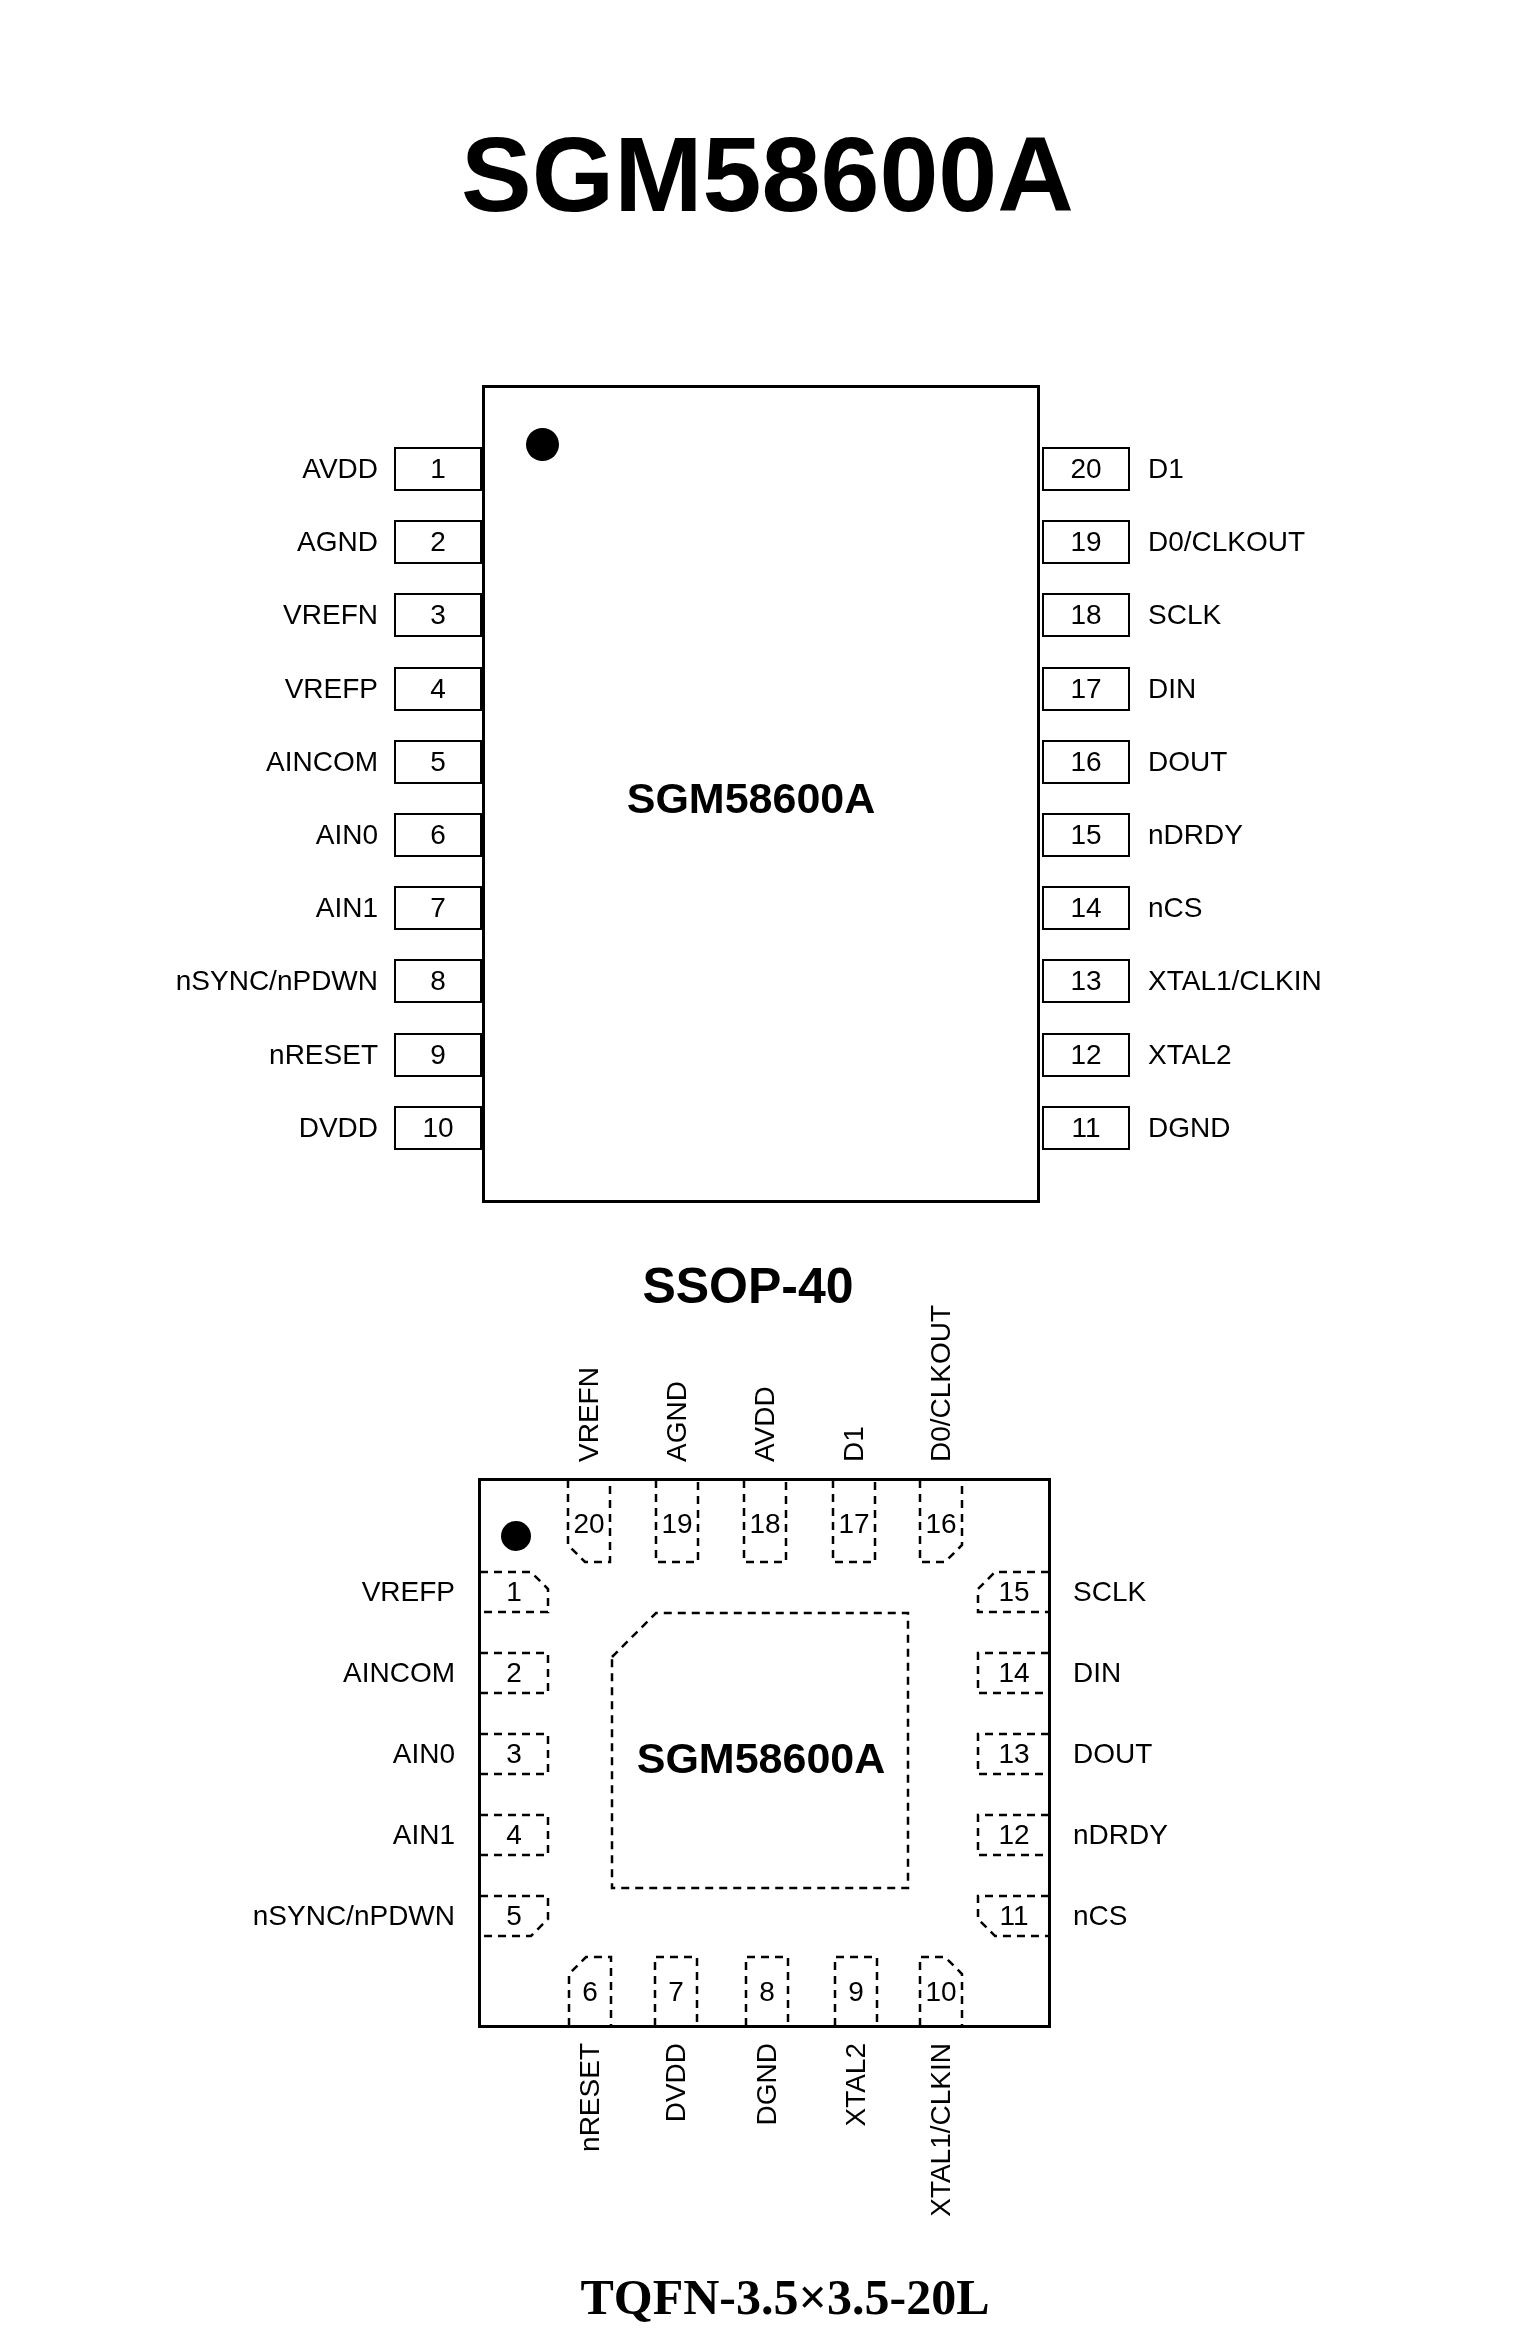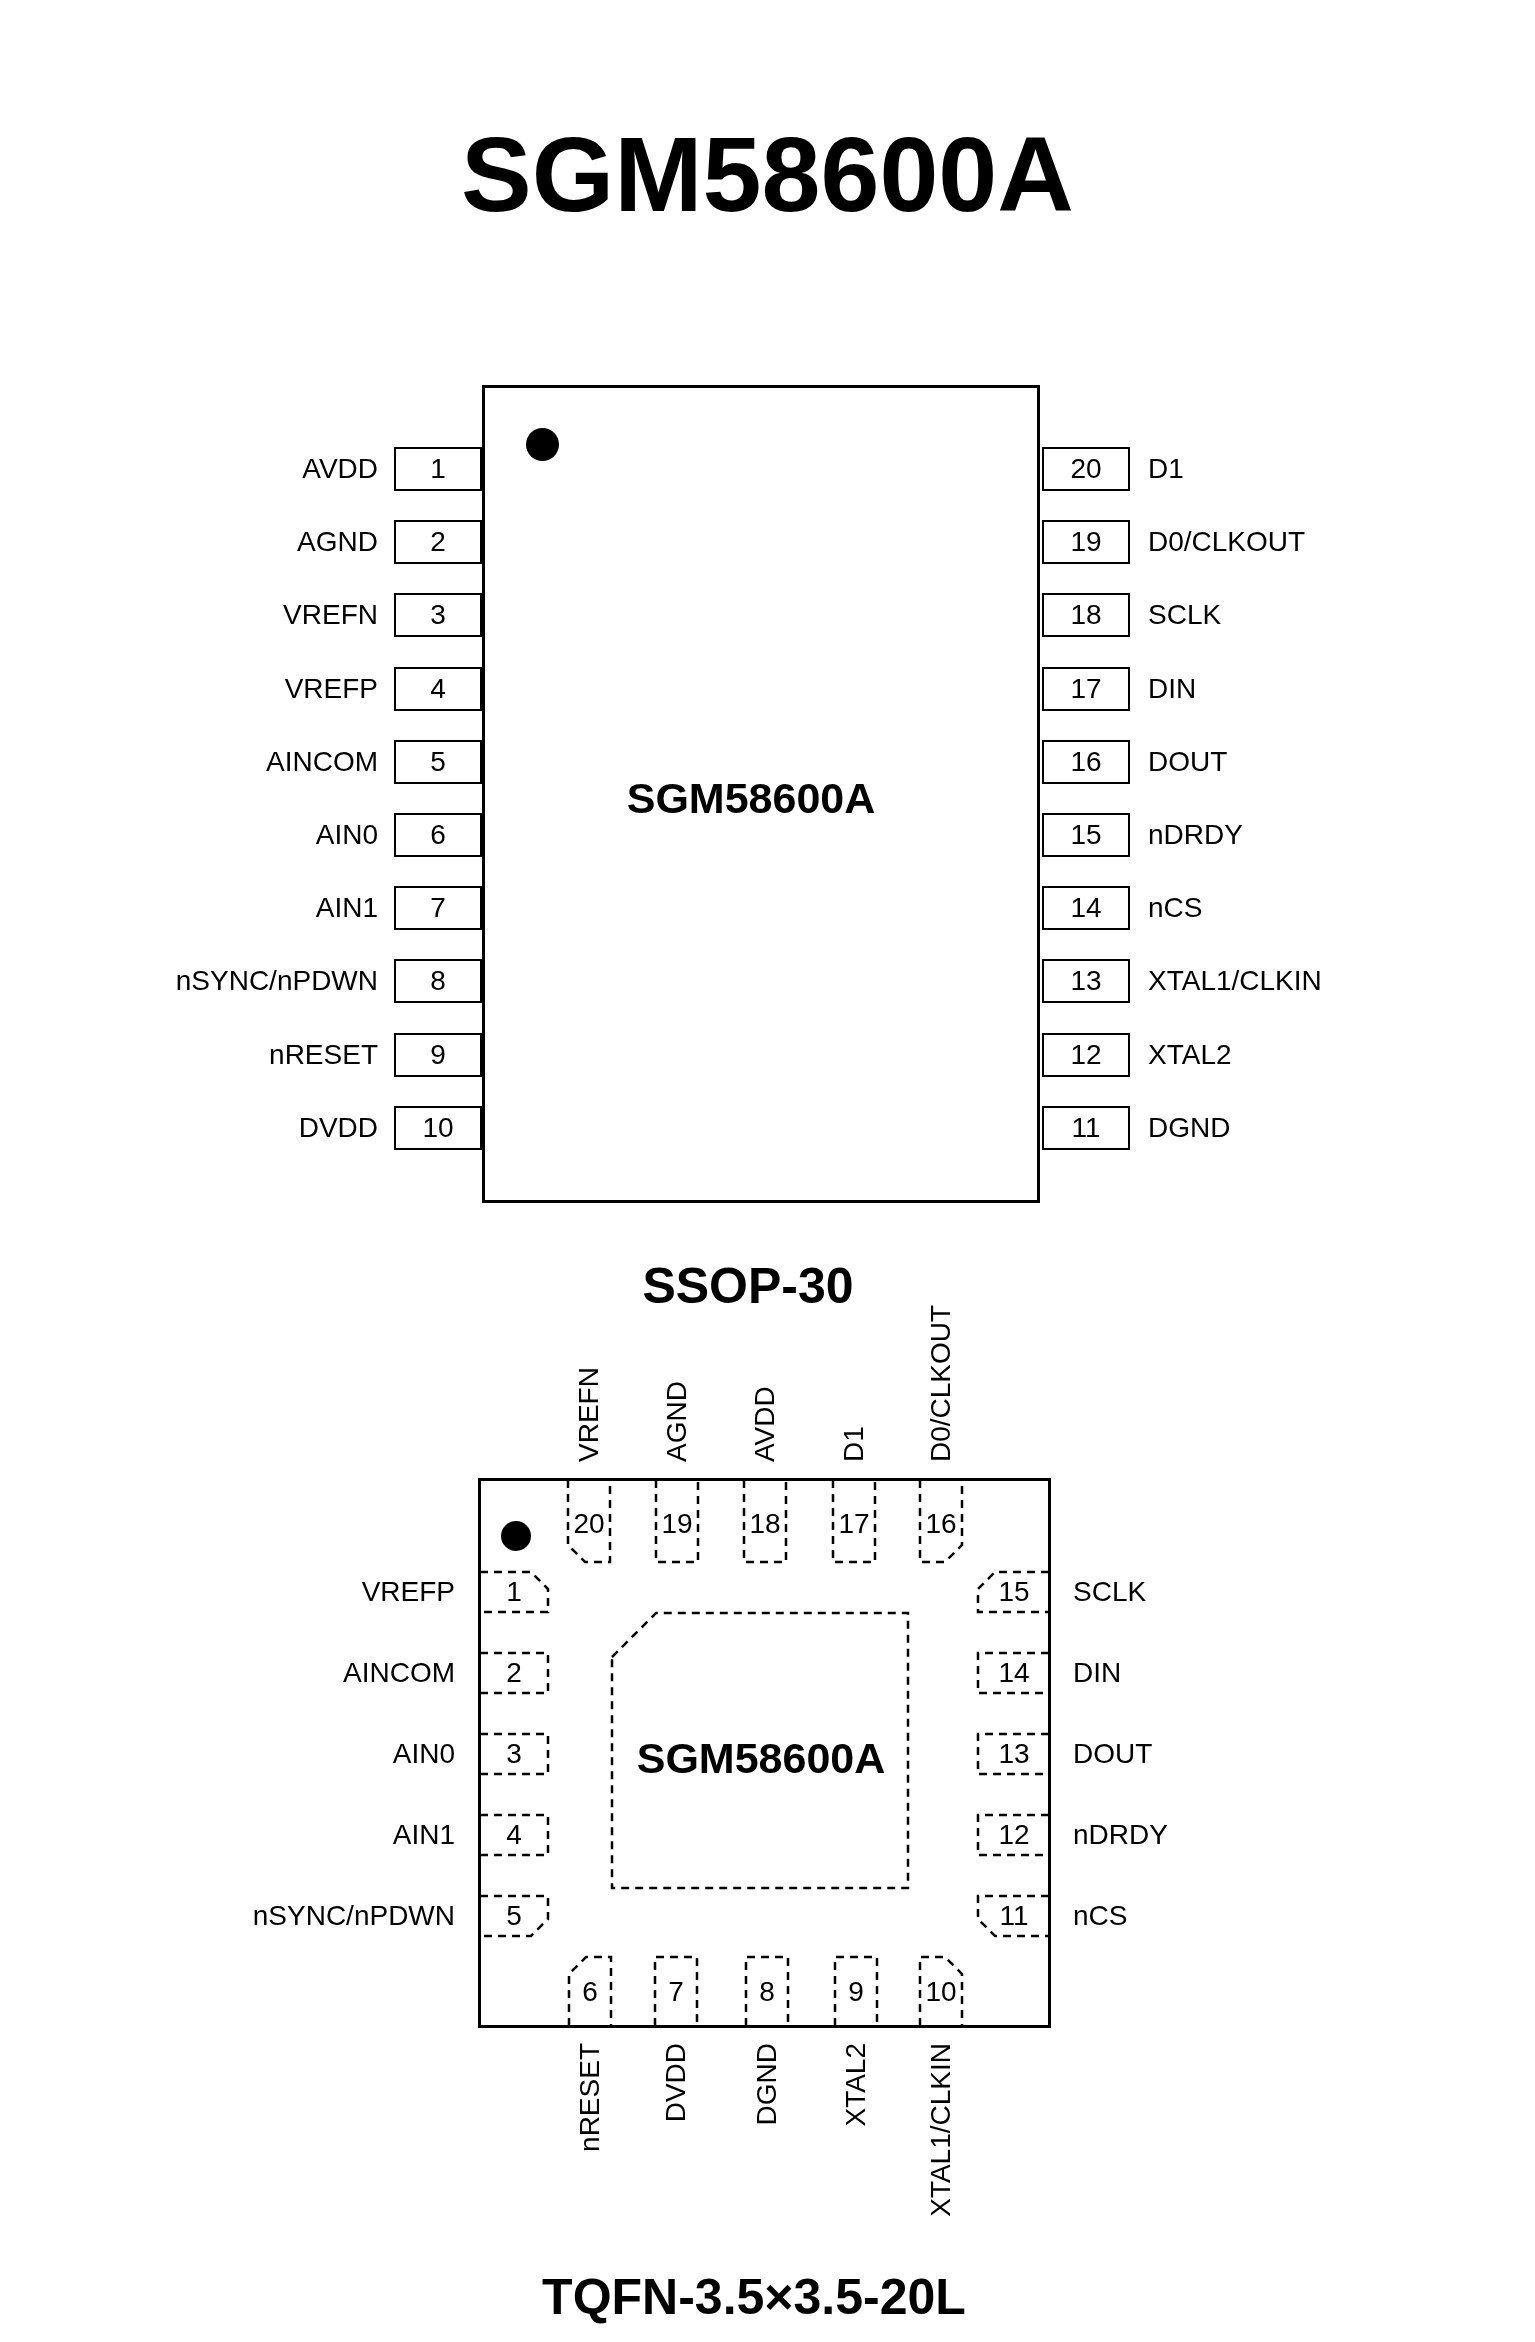--- a/index.html
+++ b/index.html
@@ -27,21 +27,21 @@
 </style>
 </head>
 <body>
 
 <div class="abs page-title">SGM58600A</div>
 
 <div id="ssop">
   <div class="abs chip-body" style="left:482px;top:385px;width:558px;height:818px;"></div>
   <div class="abs dot" style="left:526px;top:428px;width:33px;height:33px;"></div>
   <div class="abs chip-label" style="left:751px;top:777px;">SGM58600A</div>
-  <div class="abs caption" style="left:748px;top:1261px;">SSOP-30</div>
+  <div class="abs caption" style="left:748px;top:1261px;">SSOP-40</div>
   <div id="ssop-pins">
       <div class="abs pbox" style="left: 394px; top: 447px;">1</div>
       <div class="abs pin-label lbl-right" style="right: 1157px; top: 453px;">AVDD</div>
       <div class="abs pbox" style="left: 394px; top: 520.2px;">2</div>
       <div class="abs pin-label lbl-right" style="right: 1157px; top: 526.2px;">AGND</div>
       <div class="abs pbox" style="left: 394px; top: 593.4px;">3</div>
       <div class="abs pin-label lbl-right" style="right: 1157px; top: 599.4px;">VREFN</div>
       <div class="abs pbox" style="left: 394px; top: 666.6px;">4</div>
       <div class="abs pin-label lbl-right" style="right: 1157px; top: 672.6px;">VREFP</div>
       <div class="abs pbox" style="left: 394px; top: 739.8px;">5</div>
@@ -99,21 +99,21 @@
       <path d="M 480 1734 H 548 V 1774 H 480" fill="none" stroke="#000" stroke-width="2.5" stroke-dasharray="8 6"></path>
       <path d="M 1049 1734 H 978 V 1774 H 1049" fill="none" stroke="#000" stroke-width="2.5" stroke-dasharray="8 6"></path>
       <path d="M 480 1815 H 548 V 1855 H 480" fill="none" stroke="#000" stroke-width="2.5" stroke-dasharray="8 6"></path>
       <path d="M 1049 1815 H 978 V 1855 H 1049" fill="none" stroke="#000" stroke-width="2.5" stroke-dasharray="8 6"></path>
       <path d="M 480 1896 H 548 V 1919 L 531 1936 H 480" fill="none" stroke="#000" stroke-width="2.5" stroke-dasharray="8 6"></path>
       <path d="M 1049 1896 H 978 V 1919 L 995 1936 H 1049" fill="none" stroke="#000" stroke-width="2.5" stroke-dasharray="8 6"></path>
       <path d="M 612 1657 L 656 1613 H 908 V 1888 H 612 Z" fill="none" stroke="#000" stroke-width="2.5" stroke-dasharray="8 6"></path>
     </svg>
   <div class="abs dot" style="left:501px;top:1521px;width:30px;height:30px;"></div>
   <div class="abs chip-label" style="left:761px;top:1737px;">SGM58600A</div>
-  <div class="abs caption" style="left:754px;top:2272px;">TQFN-3.5×3.5-20L</div>
+  <div class="abs caption" style="left:785px;top:2272px;font-family:Liberation Serif, serif;">TQFN-3.5×3.5-20L</div>
   <div id="tqfn-pins">
       <div class="abs pnum" style="left: 559px; top: 1508px;">20</div>
       <div class="abs vlabel" style="left: 573px; top: 1462px;">VREFN</div>
       <div class="abs pnum" style="left: 647px; top: 1508px;">19</div>
       <div class="abs vlabel" style="left: 661px; top: 1462px;">AGND</div>
       <div class="abs pnum" style="left: 735px; top: 1508px;">18</div>
       <div class="abs vlabel" style="left: 749px; top: 1462px;">AVDD</div>
       <div class="abs pnum" style="left: 824px; top: 1508px;">17</div>
       <div class="abs vlabel" style="left: 838px; top: 1462px;">D1</div>
       <div class="abs pnum" style="left: 911px; top: 1508px;">16</div>

